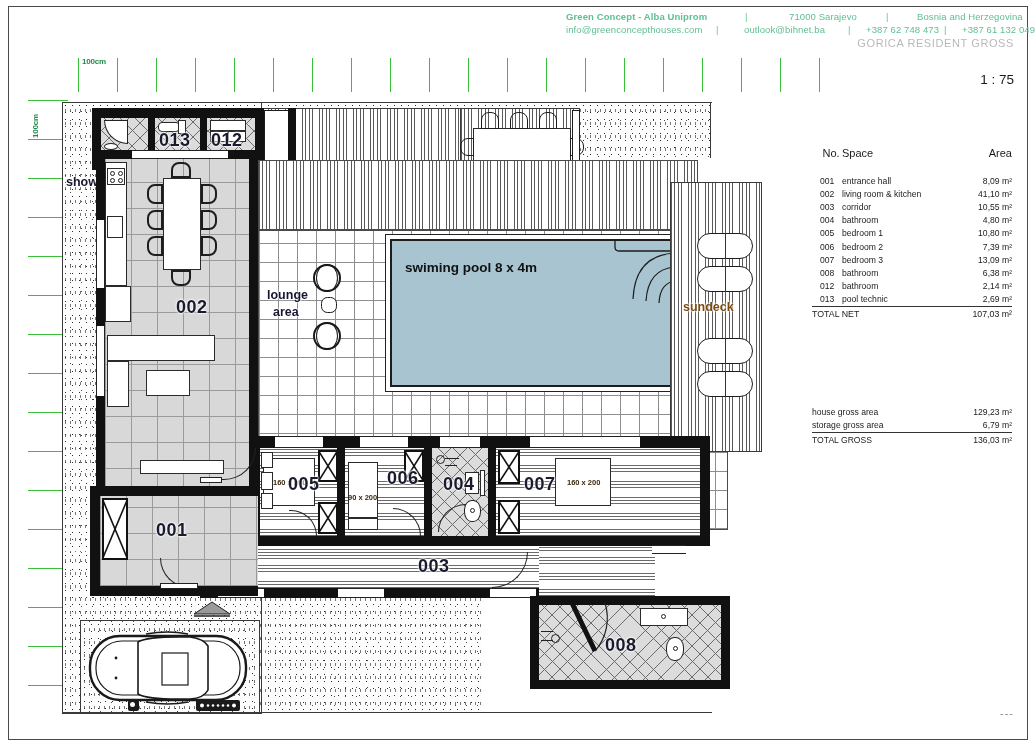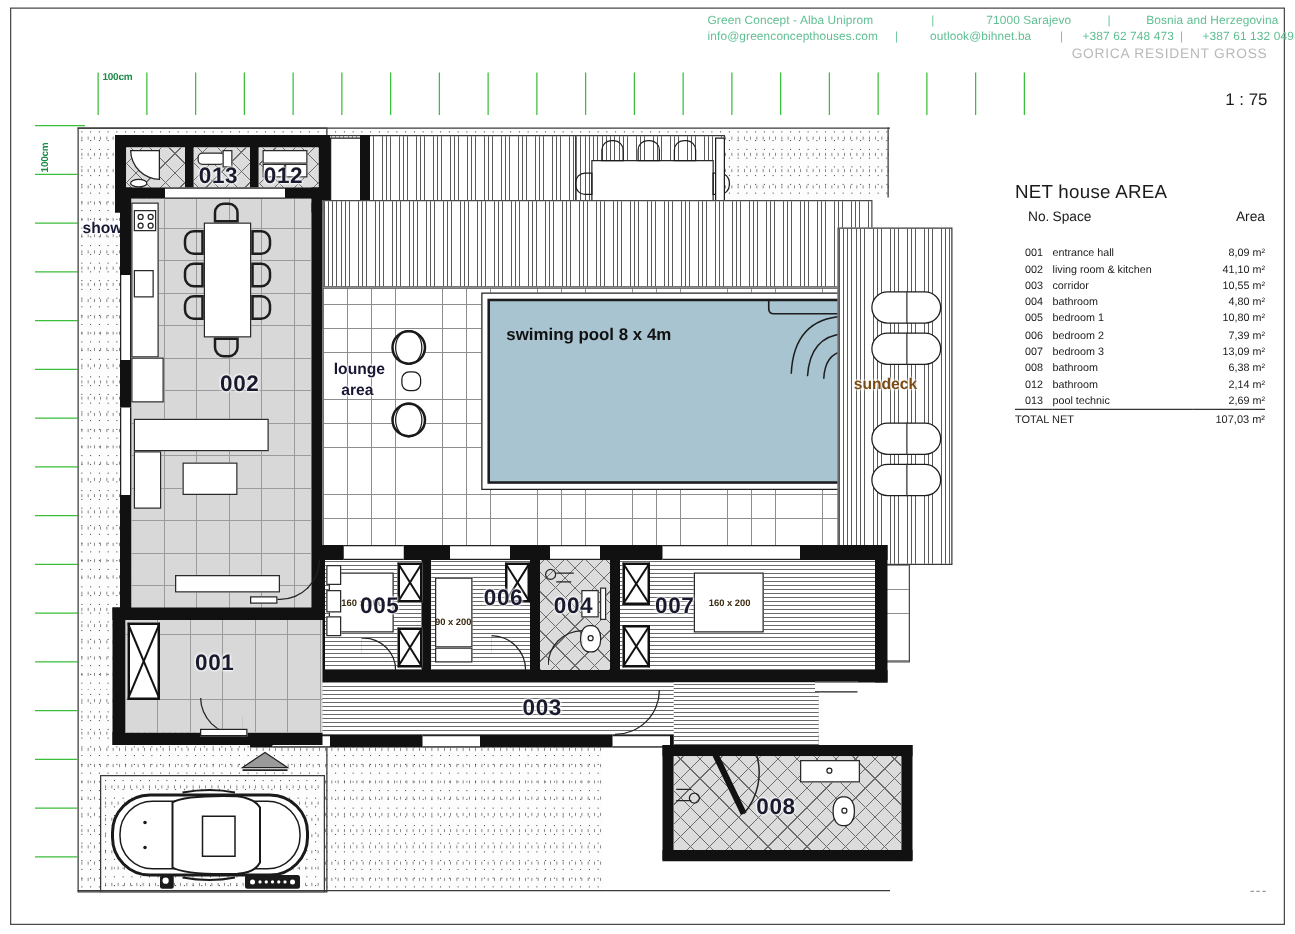--- a/index.html
+++ b/index.html
@@ -4,21 +4,21 @@
 <style>
   * { box-sizing: border-box; }
   html, body { margin:0; padding:0; background:#fff; }
   body { width:1036px; height:747px; font-family:"Liberation Sans", sans-serif; overflow:hidden; }
 
   #sheet { position:relative; width:1036px; height:747px; background:#fff; }
   #frame { position:absolute; left:8px; top:6px; width:1020px; height:734px; border:1.5px solid #4a4a4a; }
 
   
   .hdr { position:absolute; font-size:9.5px; color:#5fbf92; letter-spacing:.1px; white-space:nowrap; }
-  .hdr.b { font-weight:normal; }
+  .hdr.b { font-weight:bold; }
   .hdr-sep { color:#6ec79c; }
   .subtitle { position:absolute; right:22px; top:37px; font-size:11px; color:#b9b9b9; letter-spacing:.6px; }
   .maintitle { position:absolute; right:22px; top:51px; font-size:16.5px; color:#1b1b1b; letter-spacing:.2px; }
   .scaletxt { position:absolute; right:22px; top:72px; font-size:13.5px; color:#1b1b1b; }
 
   
   .ruler-h { position:absolute; left:78px; top:58px; width:740px; height:34px; }
   .ruler-h i { position:absolute; top:0; width:0; height:34px; border-left:1.6px solid #3bbf3b; }
   .ruler-h .lbl { position:absolute; left:4px; top:-1px; font-size:8px; color:#1f8b4a; font-weight:600; letter-spacing:-.2px;}
   .ruler-v { position:absolute; left:28px; top:100px; width:40px; height:612px; }
@@ -430,21 +430,20 @@
       <circle cx="25" cy="3.5" r="1.3" fill="#fff"></circle>
         <circle cx="30" cy="3.5" r="1.3" fill="#fff"></circle>
       <circle cx="36" cy="3.5" r="2" fill="#fff"></circle>
     </svg>
 
     <div class="lay" style="left:2px; top:612px; width:650px; height:0; border-top:1.3px solid #3a3a3a;"></div>
     <div class="lay" style="left:650px; top:2px; width:0; height:56px; border-left:1.3px solid #3a3a3a;"></div>
   </div>
 
   <div class="panel" style="left:812px; top:145px;">
-    <h3>NET house AREA</h3>
     <table class="area">
       <thead>
         <tr>
           <th class="c-no">No.</th>
           <th class="c-sp">Space</th>
           <th class="c-ar">Area</th>
         </tr>
       </thead>
       <tbody id="net-body">
           <tr>
@@ -502,16 +501,35 @@
           </tr>
           <tr class="total">
             <td class="c-no" colspan="2">TOTAL NET</td>
             <td class="c-ar">107,03 m²</td>
           </tr>
         </tbody>
     </table>
   </div>
 
   <div class="panel" style="left:812px; top:397px;">
+    <table class="gross">
+      <tbody id="gross-body">
+          <tr>
+            <td colspan="2" style="height:8px"></td>
+          </tr>
+          <tr>
+            <td>house gross area</td>
+            <td class="val">129,23 m²</td>
+          </tr>
+          <tr class="rule">
+            <td>storage  gross area</td>
+            <td class="val">6,79 m²</td>
+          </tr>
+          <tr>
+            <td>TOTAL GROSS</td>
+            <td class="val">136,03 m²</td>
+          </tr>
+        </tbody>
+    </table>
   </div>
 
   <div class="dashes">---</div>
 </div>
 
 </body></html>

